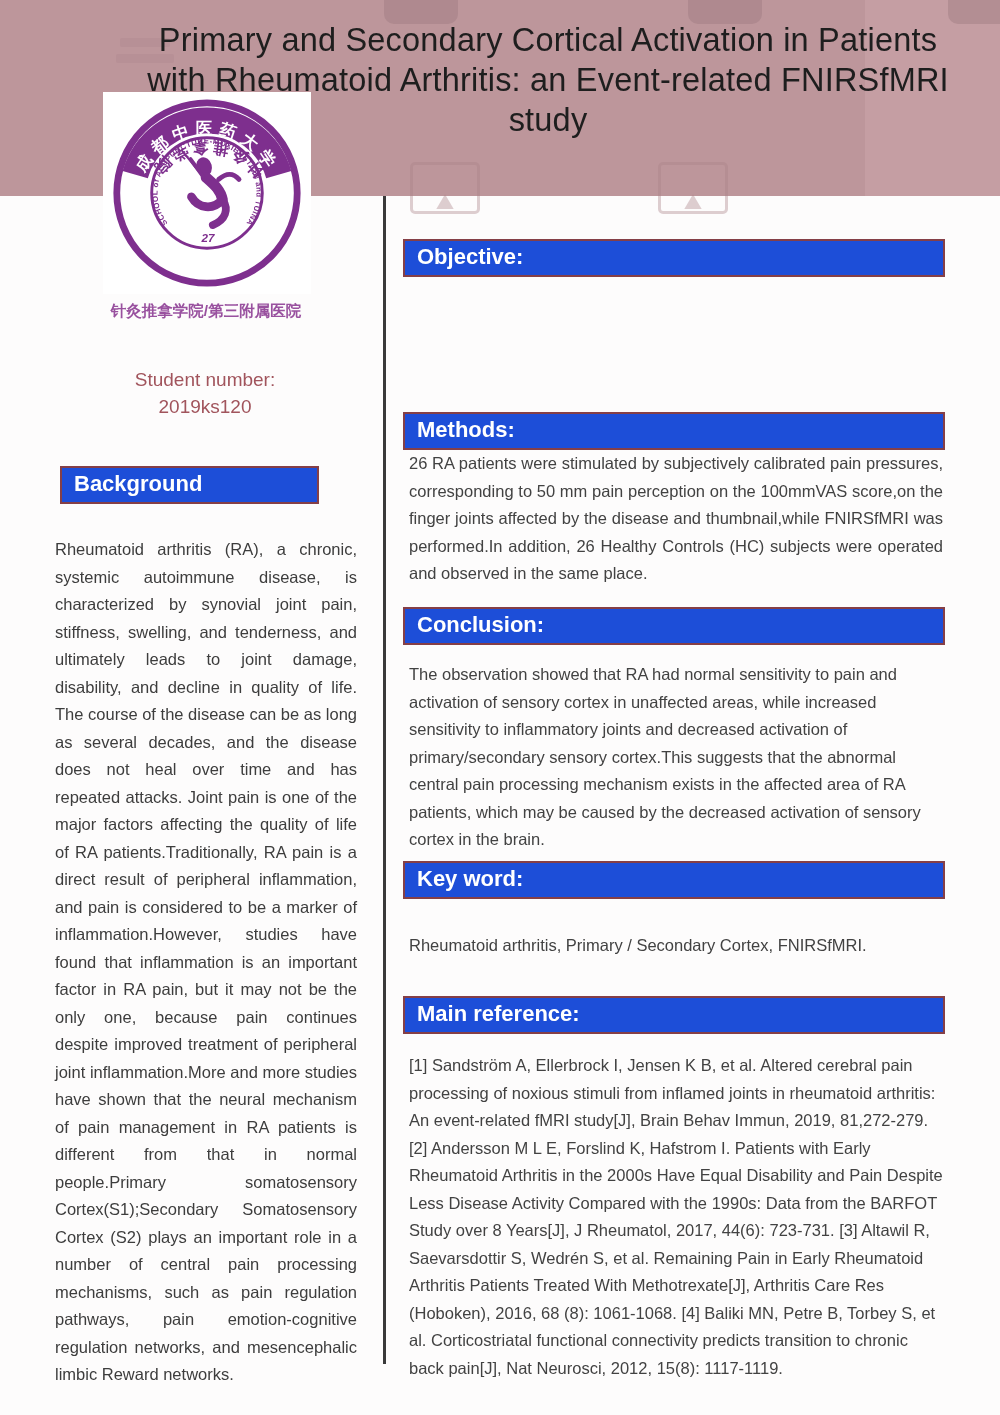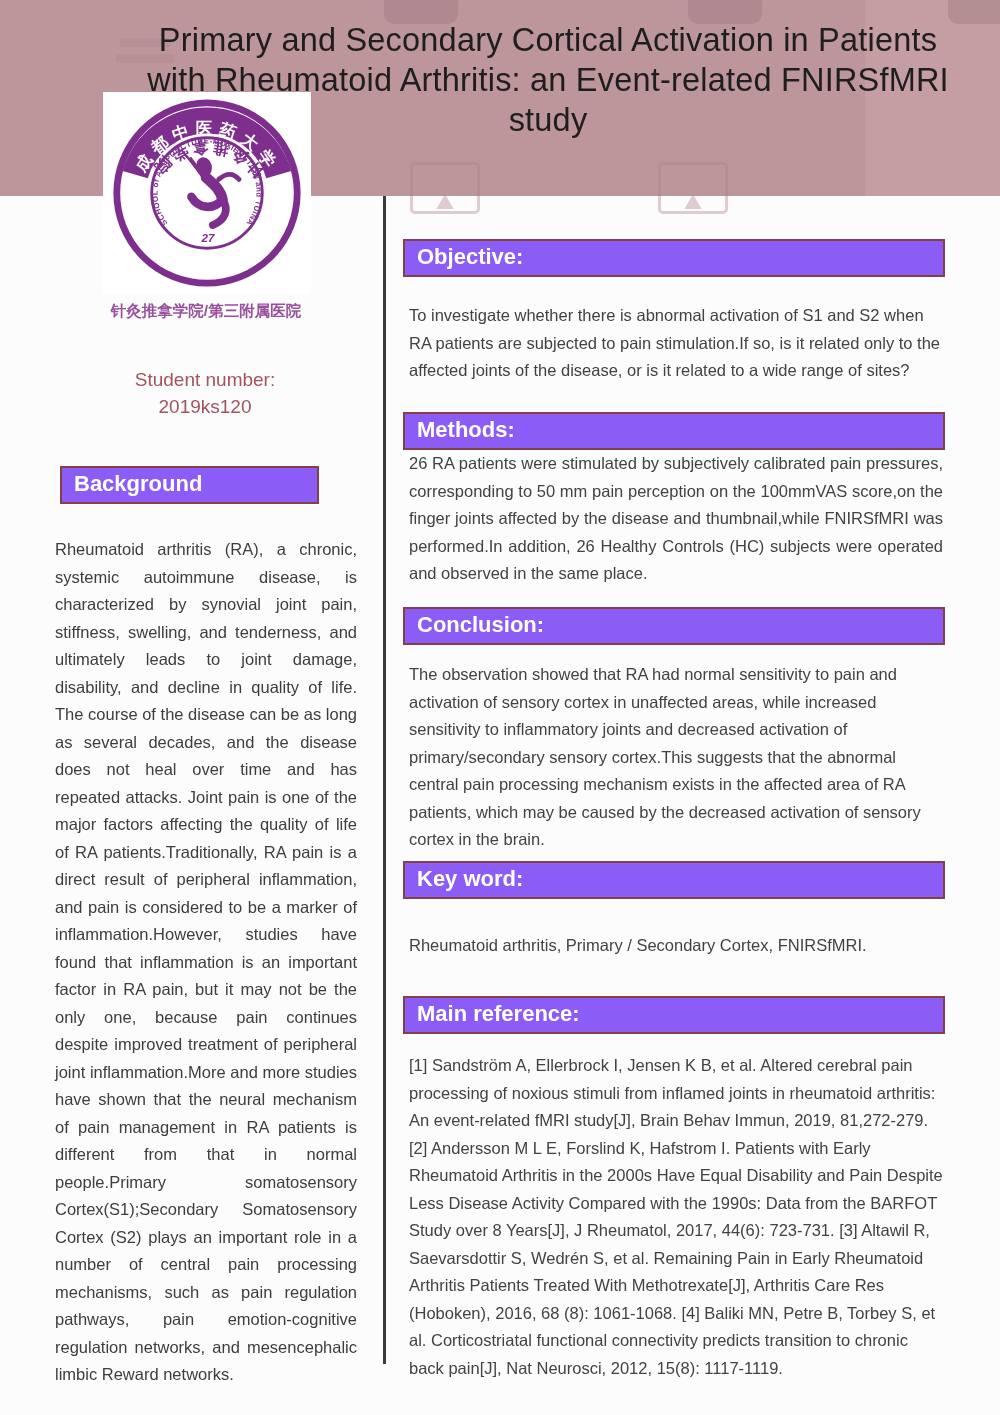--- a/index.html
+++ b/index.html
@@ -46,21 +46,21 @@
     position:absolute; left:56px; top:301px; width:300px;
     text-align:center; font-size:15.5px; font-weight:600; color:#99519f;
   }
   .student{
     position:absolute; left:55px; top:366px; width:300px;
     text-align:center; color:#a1545c; font-size:19px; line-height:27px;
   }
   
   .sec{position:absolute;}
   .bar{
-    background:#8b5cf6; border:2px solid #853f47; box-sizing:border-box;
+    background:#1d4ed8; border:2px solid #853f47; box-sizing:border-box;
     color:#ffffff; font-weight:bold; font-size:22px;
     padding:3px 12px 5px 12px;
   }
   .sec-body{
     margin:0; color:#424242; font-size:16.5px; line-height:27.5px;
   }
   .sec-bg{left:55px; top:466px; width:302px;}
   .sec-bg .bar{margin-left:5px; width:259px;}
   .sec-bg .sec-body{margin-top:32px; text-align:justify; color:#3d3d3d;}
   .sec-right{left:403px; width:542px;}
@@ -137,21 +137,20 @@
     <div class="bar">
       <span>Background</span>
     </div>
     <p class="sec-body">  Rheumatoid arthritis (RA), a chronic, systemic autoimmune disease, is characterized by synovial joint pain, stiffness, swelling, and tenderness, and ultimately leads to joint damage, disability, and decline in quality of life. The course of the disease can be as long as several decades, and the disease does not heal over time and has repeated attacks. Joint pain is one of the major factors affecting the quality of life of RA patients.Traditionally, RA pain is a direct result of peripheral inflammation, and pain is considered to be a marker of inflammation.However, studies have found that inflammation is an important factor in RA pain, but it may not be the only one, because pain continues despite improved treatment of peripheral joint inflammation.More and more studies have shown that the neural mechanism of pain management in RA patients is different from that in normal people.Primary somatosensory Cortex(S1);Secondary Somatosensory Cortex (S2) plays an important role in a number of central pain processing mechanisms, such as pain regulation pathways, pain emotion-cognitive regulation networks, and mesencephalic limbic Reward networks.</p>
   </section>
 
   <section class="sec sec-right sec-obj">
     <div class="bar">
       <span>Objective:</span>
     </div>
-    <p class="sec-body">To investigate whether there is abnormal activation of S1 and S2 when RA patients are subjected to pain stimulation.If so, is it related only to the affected joints of the disease, or is it related to a wide range of sites?</p>
   </section>
 
   <section class="sec sec-right sec-met">
     <div class="bar">
       <span>Methods:</span>
     </div>
     <p class="sec-body"> 26 RA patients were stimulated by subjectively calibrated pain pressures, corresponding to 50 mm pain perception on the 100mmVAS score,on the finger joints affected by the disease and thumbnail,while FNIRSfMRI was performed.In addition, 26 Healthy Controls (HC) subjects were operated and observed in the same place.</p>
   </section>
 
   <section class="sec sec-right sec-con">

